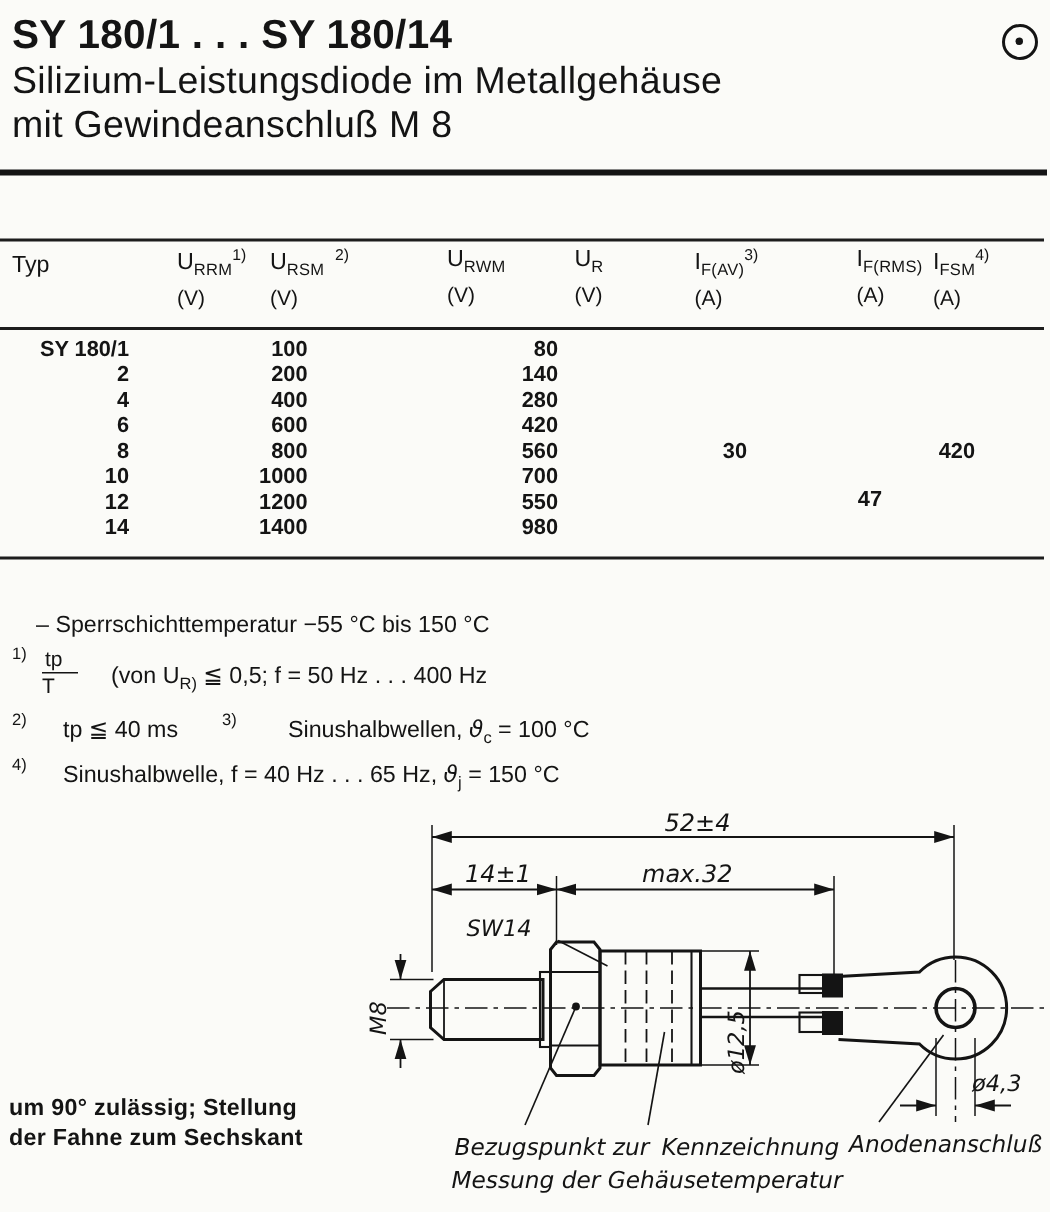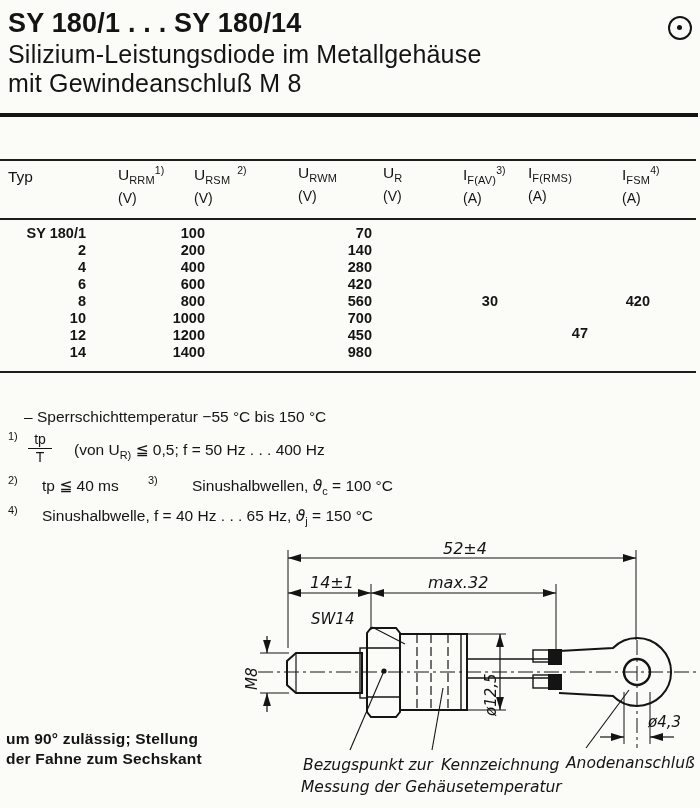--- a/index.html
+++ b/index.html
@@ -29,21 +29,21 @@
   .c-typ{left:8px;width:78px;}
   .c-v1{left:125px;width:80px;}
   .c-v2{left:295px;width:77px;}
   .c-iav{left:458px;width:40px;}
   .c-irms{left:552px;width:36px;margin-top:32px;}
   .c-ifsm{left:604px;width:46px;}
   
   .fn{font-size:15.5px;white-space:nowrap;margin-left:16px;}
   .fn-mark{font-size:11px;}
   .fn sub{font-size:11px;}
-  .frac{text-align:center;font-size:14px;line-height:15px;width:24px;}
+  .frac{font-size:14px;line-height:15px;width:24px;}
   .frac .num{display:block;border-bottom:1.6px solid #141414;padding:0 2px 1px 2px;}
   .frac .den{display:block;padding-top:1px;}
   .theta{font-style:italic;font-family:"DejaVu Sans",sans-serif;}
   
   svg text{fill:#141414;font-family:"DejaVu Sans","Liberation Sans",sans-serif;font-style:italic;}
   .side-note{left:6px;top:729px;font-size:15.5px;font-weight:700;line-height:19.5px;letter-spacing:.2px;}
 </style>
 </head>
 <body>
 
@@ -59,49 +59,49 @@
 <div class="abs rule" style="top:218px"></div>
 <div class="abs rule" style="top:371px"></div>
 
 <div class="abs th" style="left:8px;top:168px">
   <span class="th-main">Typ</span>
 </div>
 <div class="abs th" style="left:118px;top:164px">
   <span class="th-main">U</span><span class="th-sub">RRM</span><span class="th-sup">1)</span>
   <span class="th-unit">(V)</span>
 </div>
-<div class="abs th" style="left:194px;top:164px">
+<div class="abs th" style="left:180px;top:164px">
   <span class="th-main">U</span><span class="th-sub">RSM</span><span class="th-sup gap">2)</span>
   <span class="th-unit">(V)</span>
 </div>
 <div class="abs th" style="left:298px;top:164px">
   <span class="th-main">U</span><span class="th-sub">RWM</span>
   <span class="th-unit">(V)</span>
 </div>
 <div class="abs th" style="left:383px;top:164px">
   <span class="th-main">U</span><span class="th-sub">R</span>
   <span class="th-unit">(V)</span>
 </div>
 <div class="abs th" style="left:463px;top:164px">
   <span class="th-main">I</span><span class="th-sub">F(AV)</span><span class="th-sup">3)</span>
   <span class="th-unit">(A)</span>
 </div>
-<div class="abs th" style="left:528px;top:164px">
+<div class="abs th" style="left:571px;top:164px">
   <span class="th-main">I</span><span class="th-sub">F(RMS)</span>
   <span class="th-unit">(A)</span>
 </div>
 <div class="abs th" style="left:622px;top:164px">
   <span class="th-main">I</span><span class="th-sub">FSM</span><span class="th-sup">4)</span>
   <span class="th-unit">(A)</span>
 </div>
 
 <div class="abs trow" style="top:225px">
   <span class="c-typ">SY 180/1</span>
   <span class="c-v1">100</span>
-  <span class="c-v2">70</span>
+  <span class="c-v2">80</span>
 </div>
 <div class="abs trow" style="top:242px">
   <span class="c-typ">2</span>
   <span class="c-v1">200</span>
   <span class="c-v2">140</span>
 </div>
 <div class="abs trow" style="top:259px">
   <span class="c-typ">4</span>
   <span class="c-v1">400</span>
   <span class="c-v2">280</span>
@@ -120,21 +120,21 @@
   <span class="c-ifsm">420</span>
 </div>
 <div class="abs trow" style="top:310px">
   <span class="c-typ">10</span>
   <span class="c-v1">1000</span>
   <span class="c-v2">700</span>
 </div>
 <div class="abs trow" style="top:327px">
   <span class="c-typ">12</span>
   <span class="c-v1">1200</span>
-  <span class="c-v2">450</span>
+  <span class="c-v2">550</span>
 </div>
 <div class="abs trow" style="top:344px">
   <span class="c-typ">14</span>
   <span class="c-v1">1400</span>
   <span class="c-v2">980</span>
 </div>
 
 <div class="abs fn" style="left:8px;top:408px">– Sperrschichttemperatur −55 °C bis 150 °C</div>
 
 <span class="abs fn-mark" style="left:8px;top:430px">1)</span>

